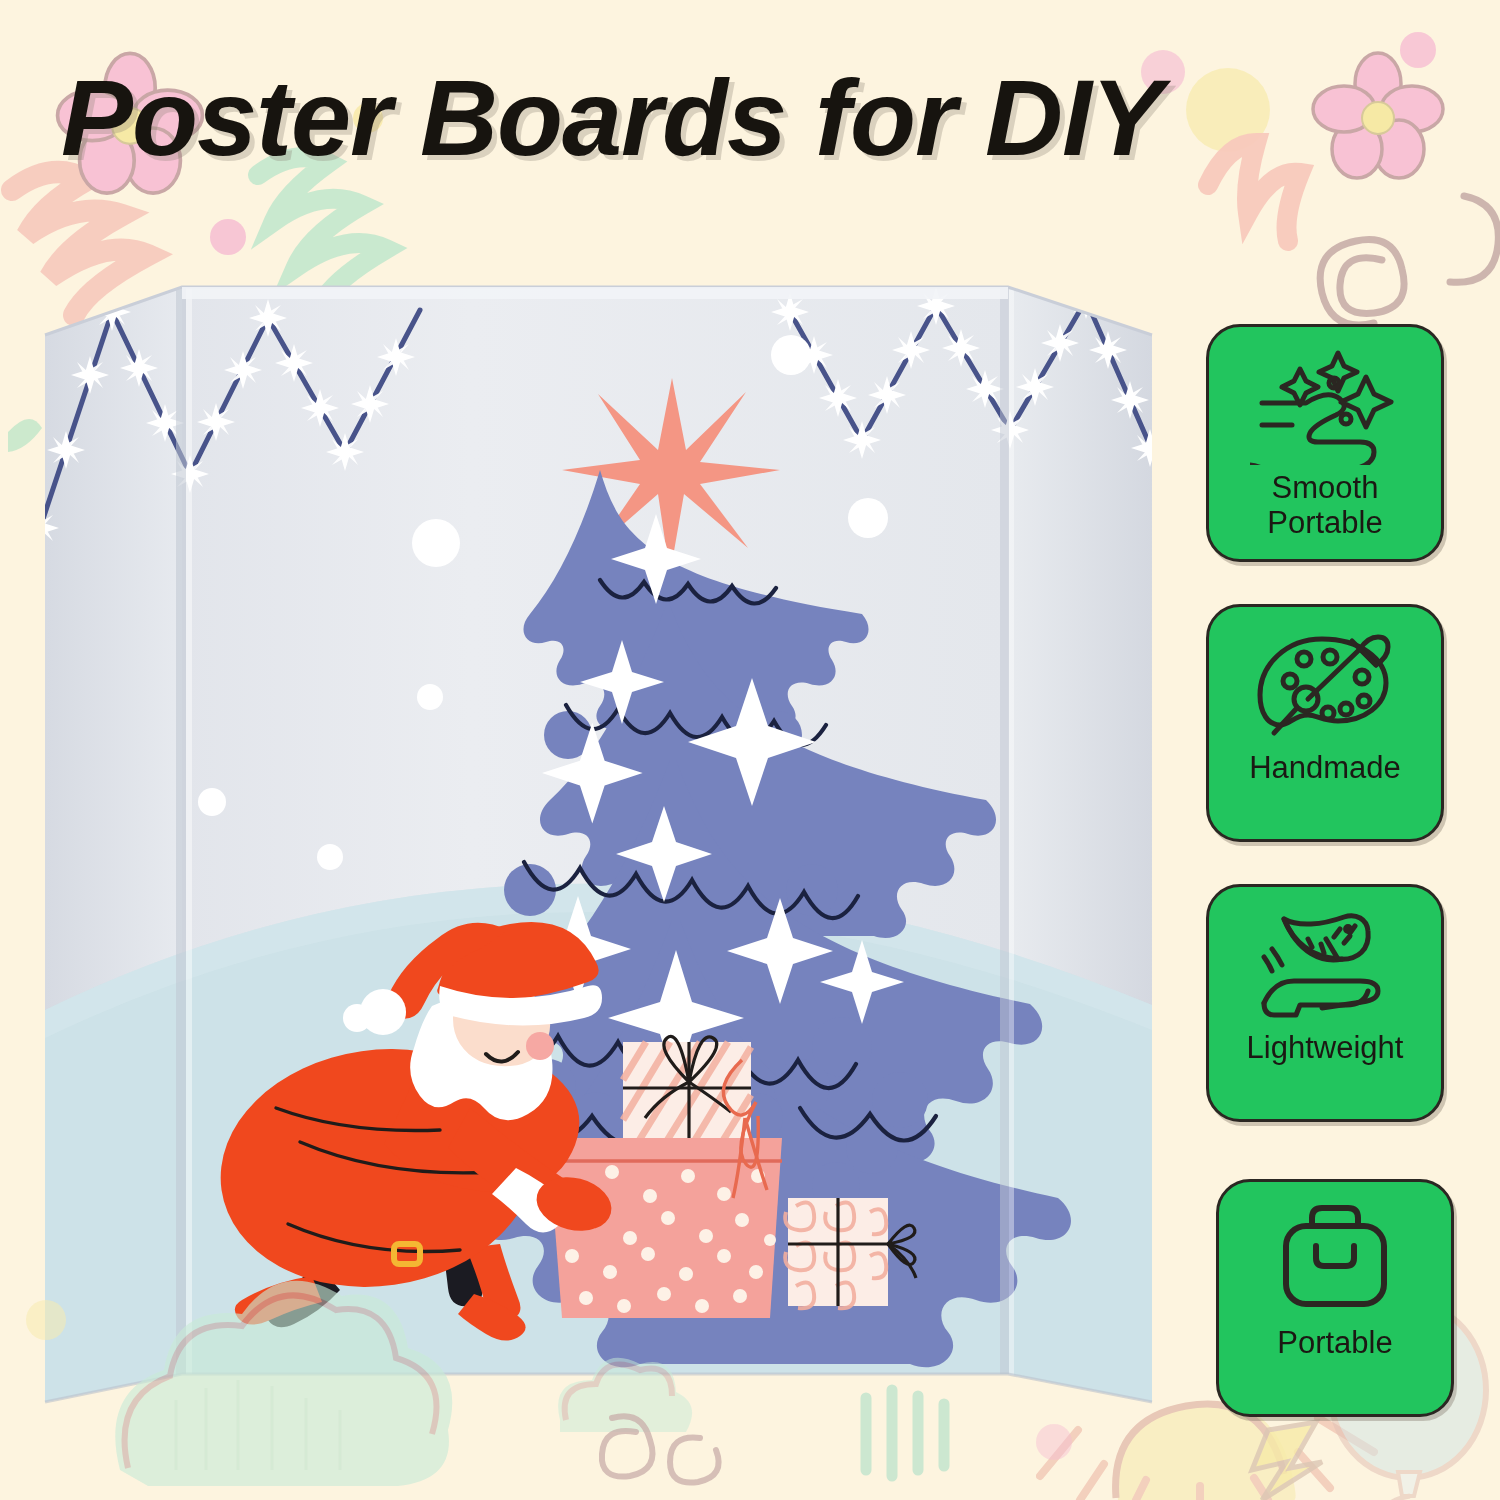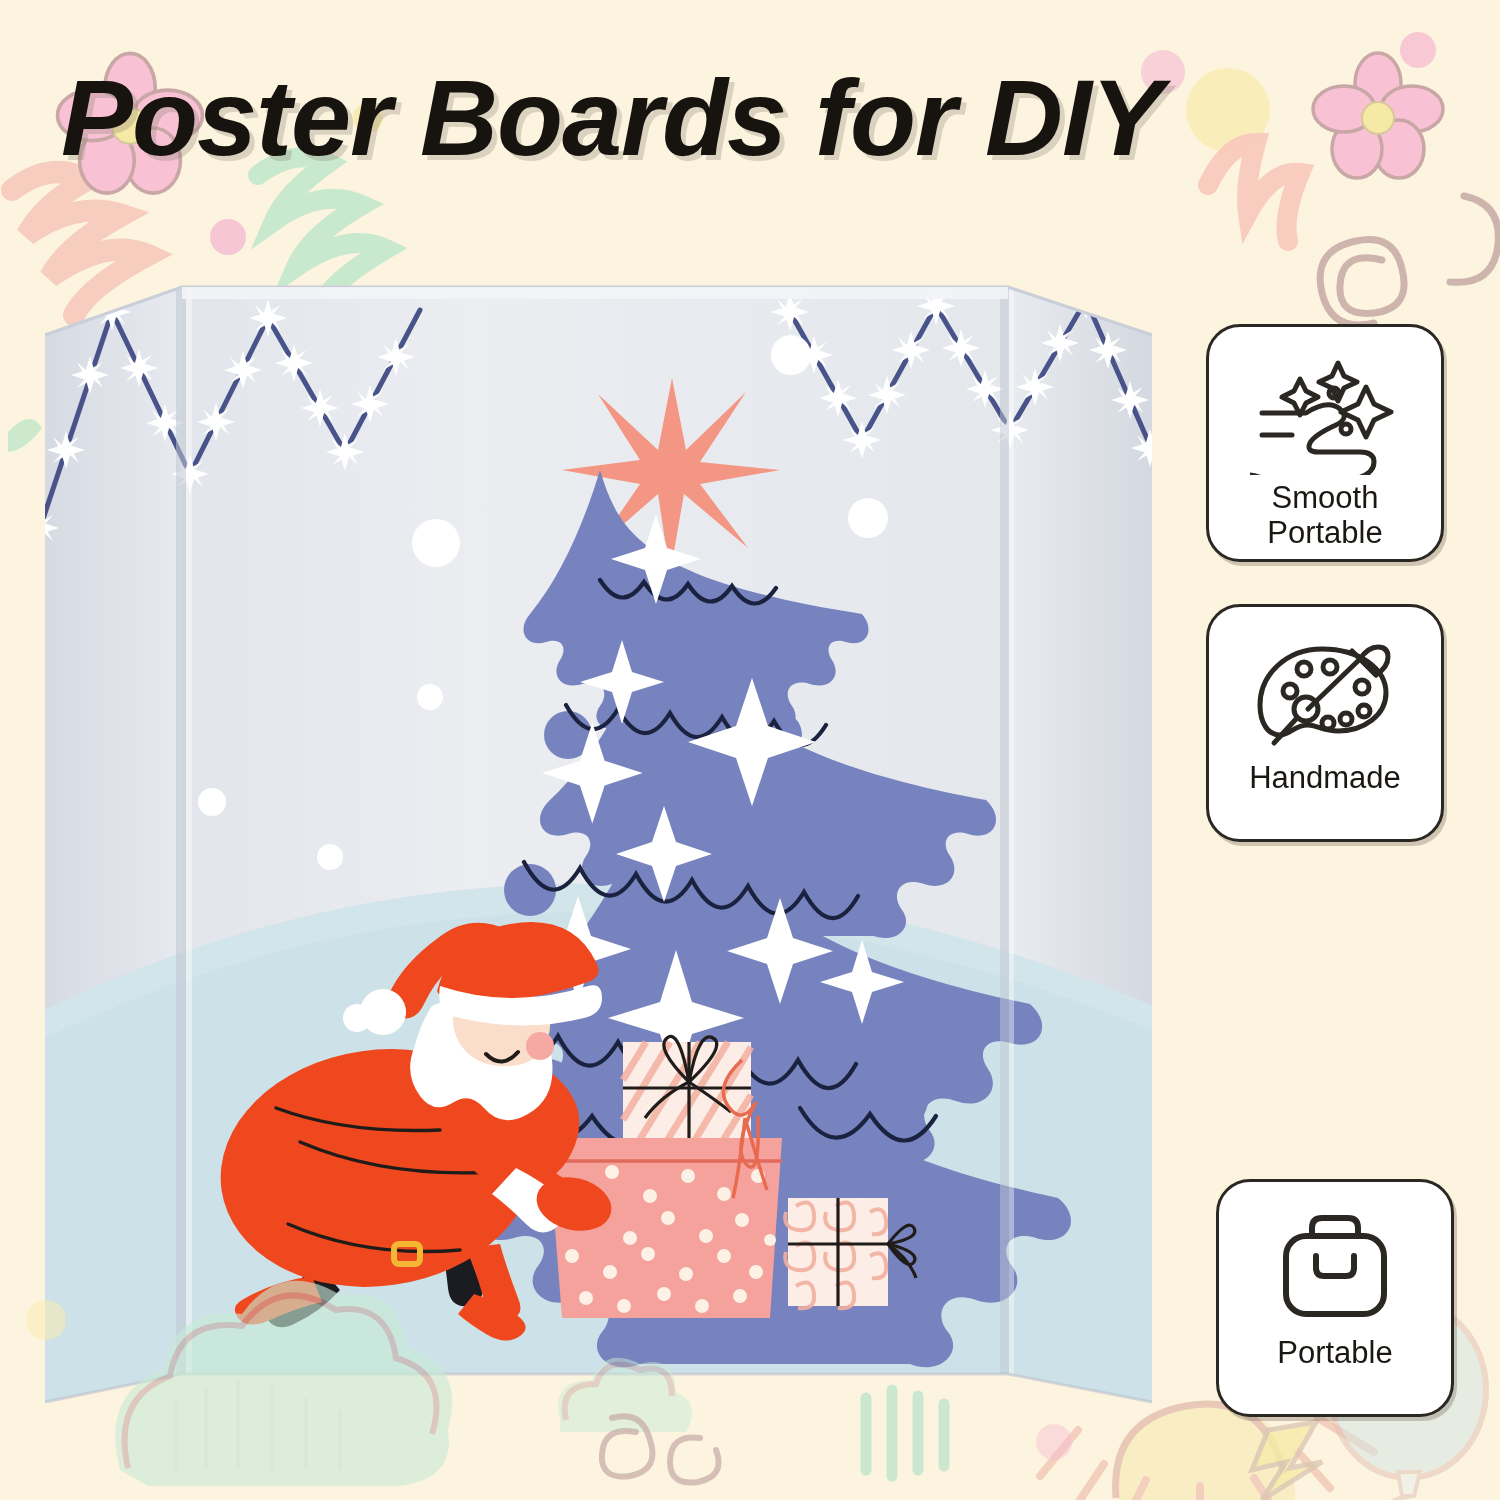--- a/index.html
+++ b/index.html
@@ -14,25 +14,25 @@
   #title{
     position:absolute;left:0;top:55px;width:1223px;text-align:center;
     font-size:108px;font-weight:bold;font-style:italic;
     letter-spacing:-1px;color:#17140F;
     text-shadow:5px 5px 0 rgba(140,130,115,.30);
     white-space:nowrap;z-index:40;
   }
   .badge{
     position:absolute;width:238px;height:238px;
     border:3px solid #2B2722;border-radius:34px;
-    background:#ffffff;
+    background:#22c55e;
     box-shadow:3px 4px 0 rgba(120,110,95,.35);
     z-index:45;
     display:flex;flex-direction:column;align-items:center;justify-content:flex-start;
-    box-sizing:border-box;padding-top:28px;
+    box-sizing:border-box;padding-top:18px;
   }
   .badge .glyph{width:150px;height:120px;display:block;}
   .badge .lbl{
     font-size:31px;color:#1B1813;text-align:center;line-height:1.12;
     margin-top:6px;width:215px;
   }
 </style>
 </head>
 <body>
 
@@ -481,20 +481,36 @@
         <circle cx="56" cy="74" r="12"></circle>
         <path d="M24 108 l22 -24"></path>
         <path d="M58 74 L110 24"></path>
         <path d="M110 24 q8 -12 18 -12 q10 0 10 10 q0 10 -12 18 Z"></path>
         <path d="M102 16 L126 40"></path>
       </g>
     </svg>
     <div class="lbl">Handmade</div>
   </div>
 
+  <div class="badge" style="left:1206px;top:884px;">
+    <svg class="glyph" viewBox="0 0 150 120">
+      <g fill="none" stroke="#2B2722" stroke-width="5" stroke-linecap="round" stroke-linejoin="round">
+        <path d="M34 14 C 44 38 62 52 88 54 C 108 56 120 44 118 26 C 117 14 106 8 94 12
+                 C 72 20 48 22 34 14 Z"></path>
+        <path d="M34 14 C 48 48 72 58 92 54"></path>
+        <path d="M88 54 L76 34"></path>
+        <path d="M62 42 l-4 -8 M74 48 l-3 -9 M84 32 l6 -8 M94 38 l6 -7 M100 28 l5 -7"></path>
+        <circle cx="98" cy="24" r="2.4" fill="#2B2722"></circle>
+        <path d="M22 44 q6 8 10 16 M14 52 q5 7 8 14"></path>
+        <path d="M14 98 q10 -22 30 -22 h66 q18 0 18 10 q0 9 -16 11 l-40 6"></path>
+        <path d="M14 98 q0 12 10 12 h22 l4 -10 h46 q18 0 22 -14"></path>
+      </g>
+    </svg>
+    <div class="lbl">Lightweight</div>
+  </div>
 
   <div class="badge" style="left:1216px;top:1164px;margin-top:15px;">
     <svg class="glyph" viewBox="0 0 150 120">
       <g fill="none" stroke="#2B2722" stroke-width="6" stroke-linecap="round" stroke-linejoin="round">
         <path d="M52 26 v-8 q0 -10 10 -10 h26 q10 0 10 10 v8"></path>
         <rect x="26" y="26" width="98" height="78" rx="20"></rect>
         <path d="M56 46 v12 q0 8 8 8 h22 q8 0 8 -8 v-12"></path>
       </g>
     </svg>
     <div class="lbl">Portable</div>

